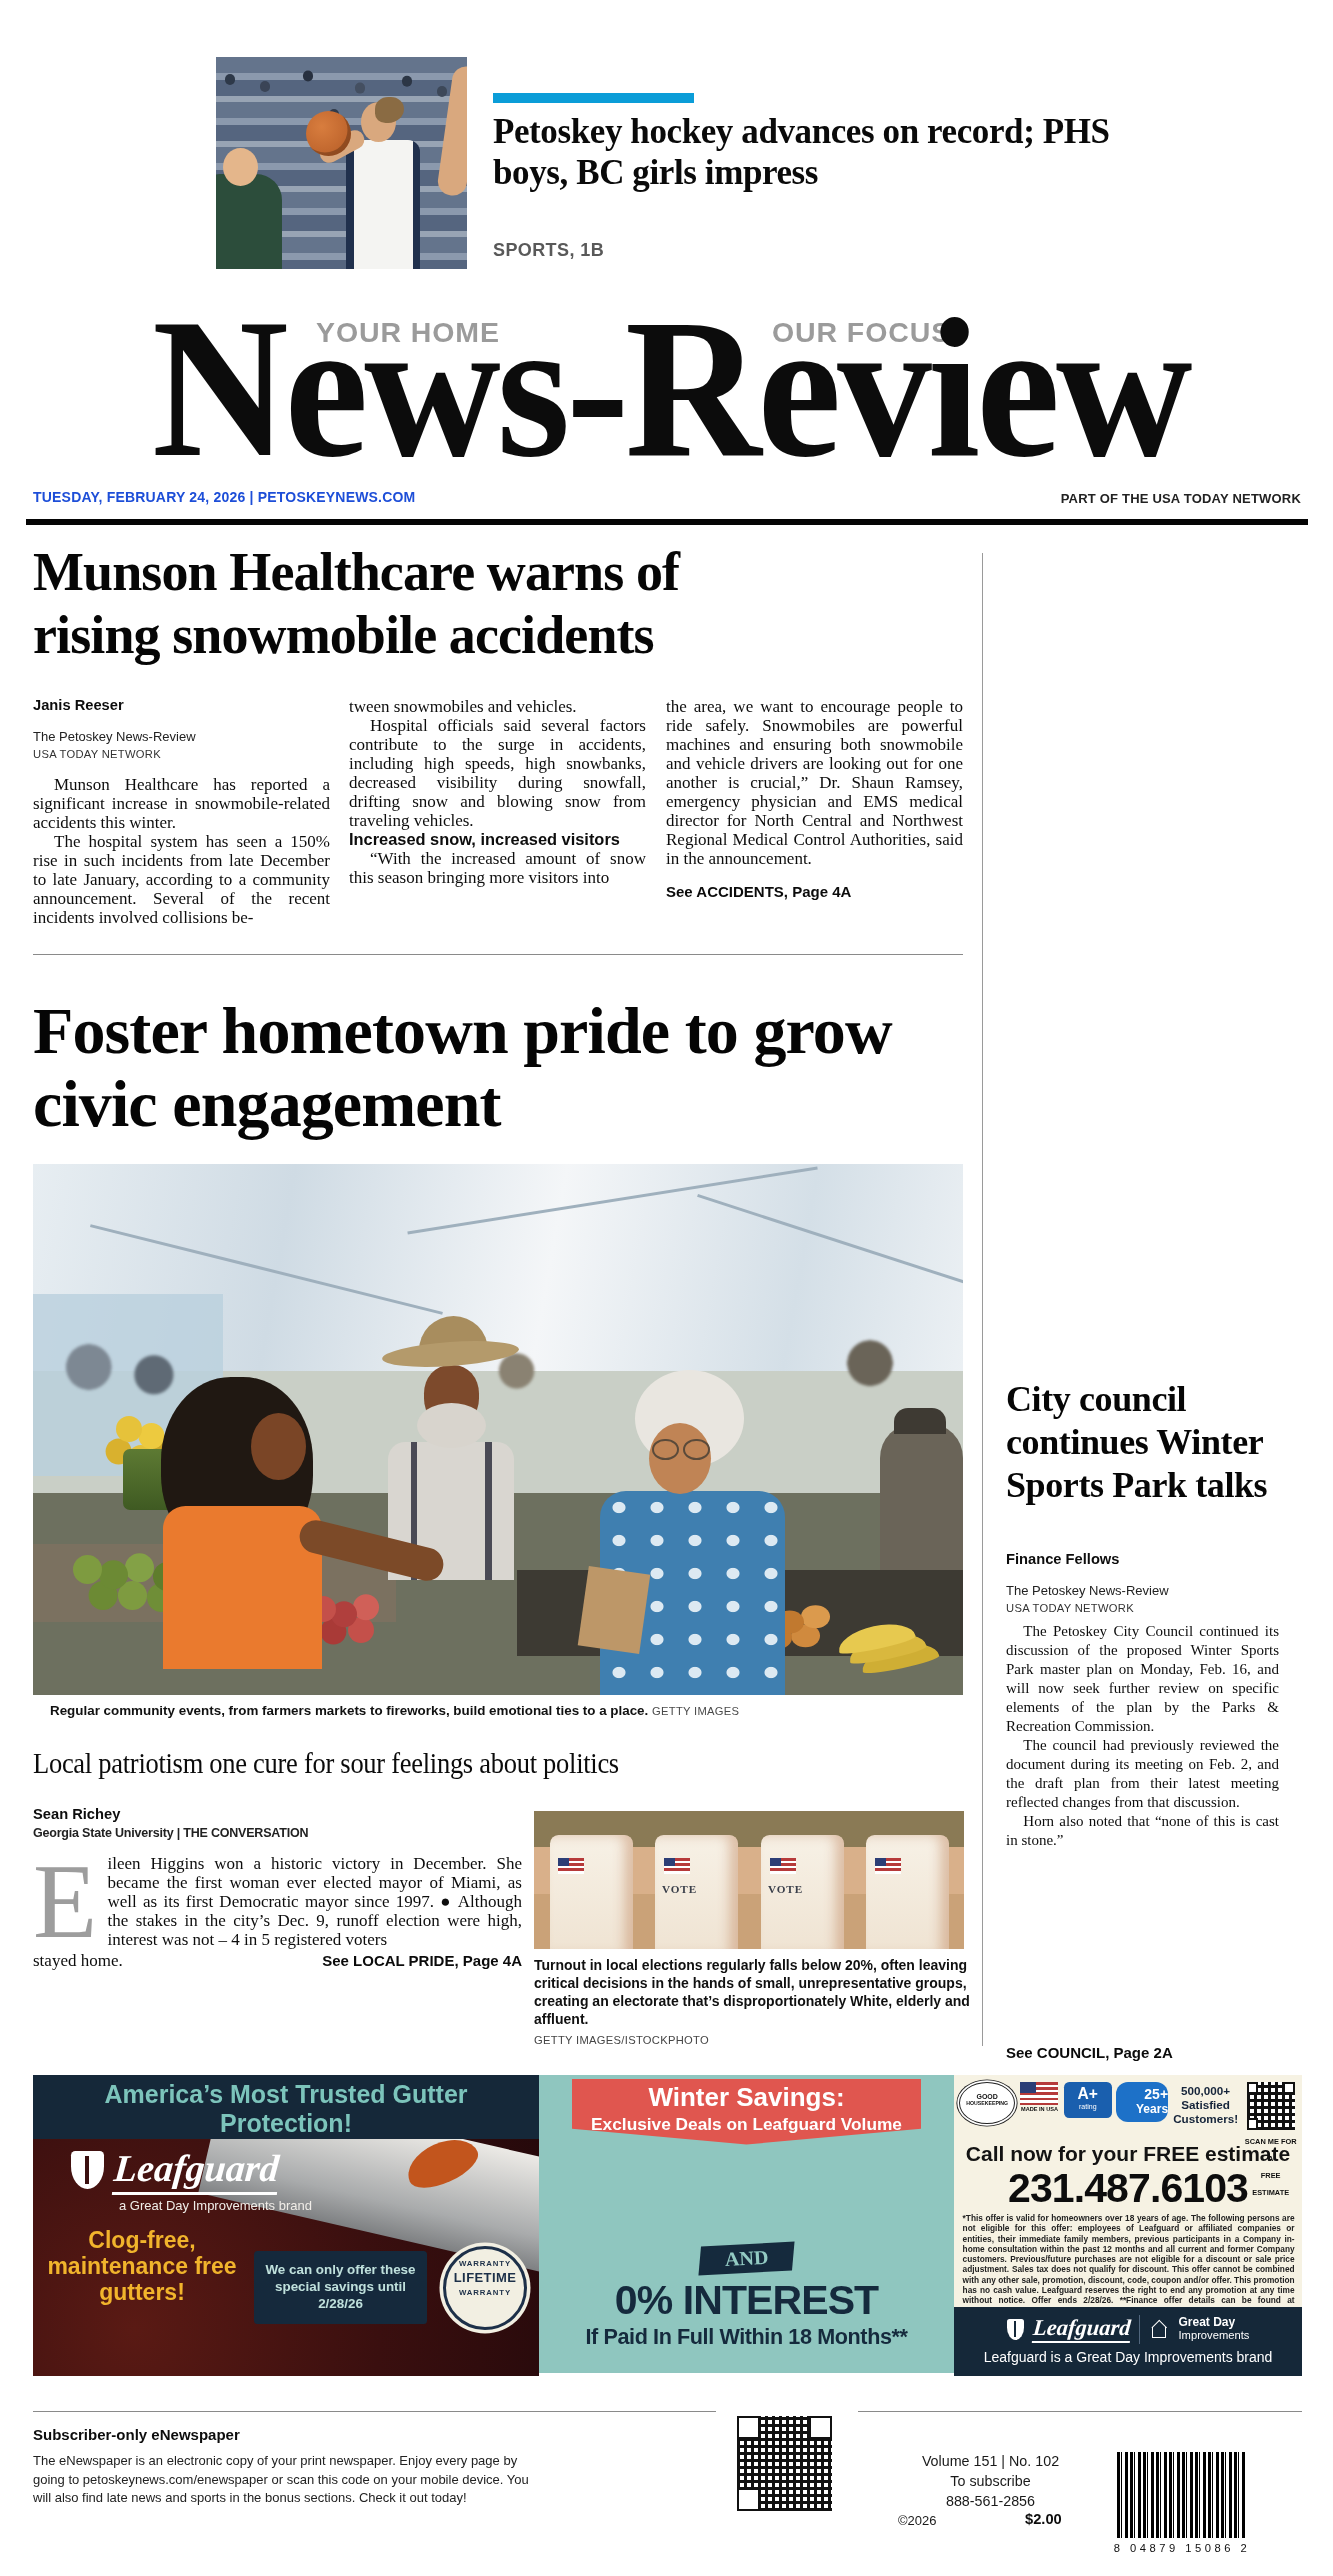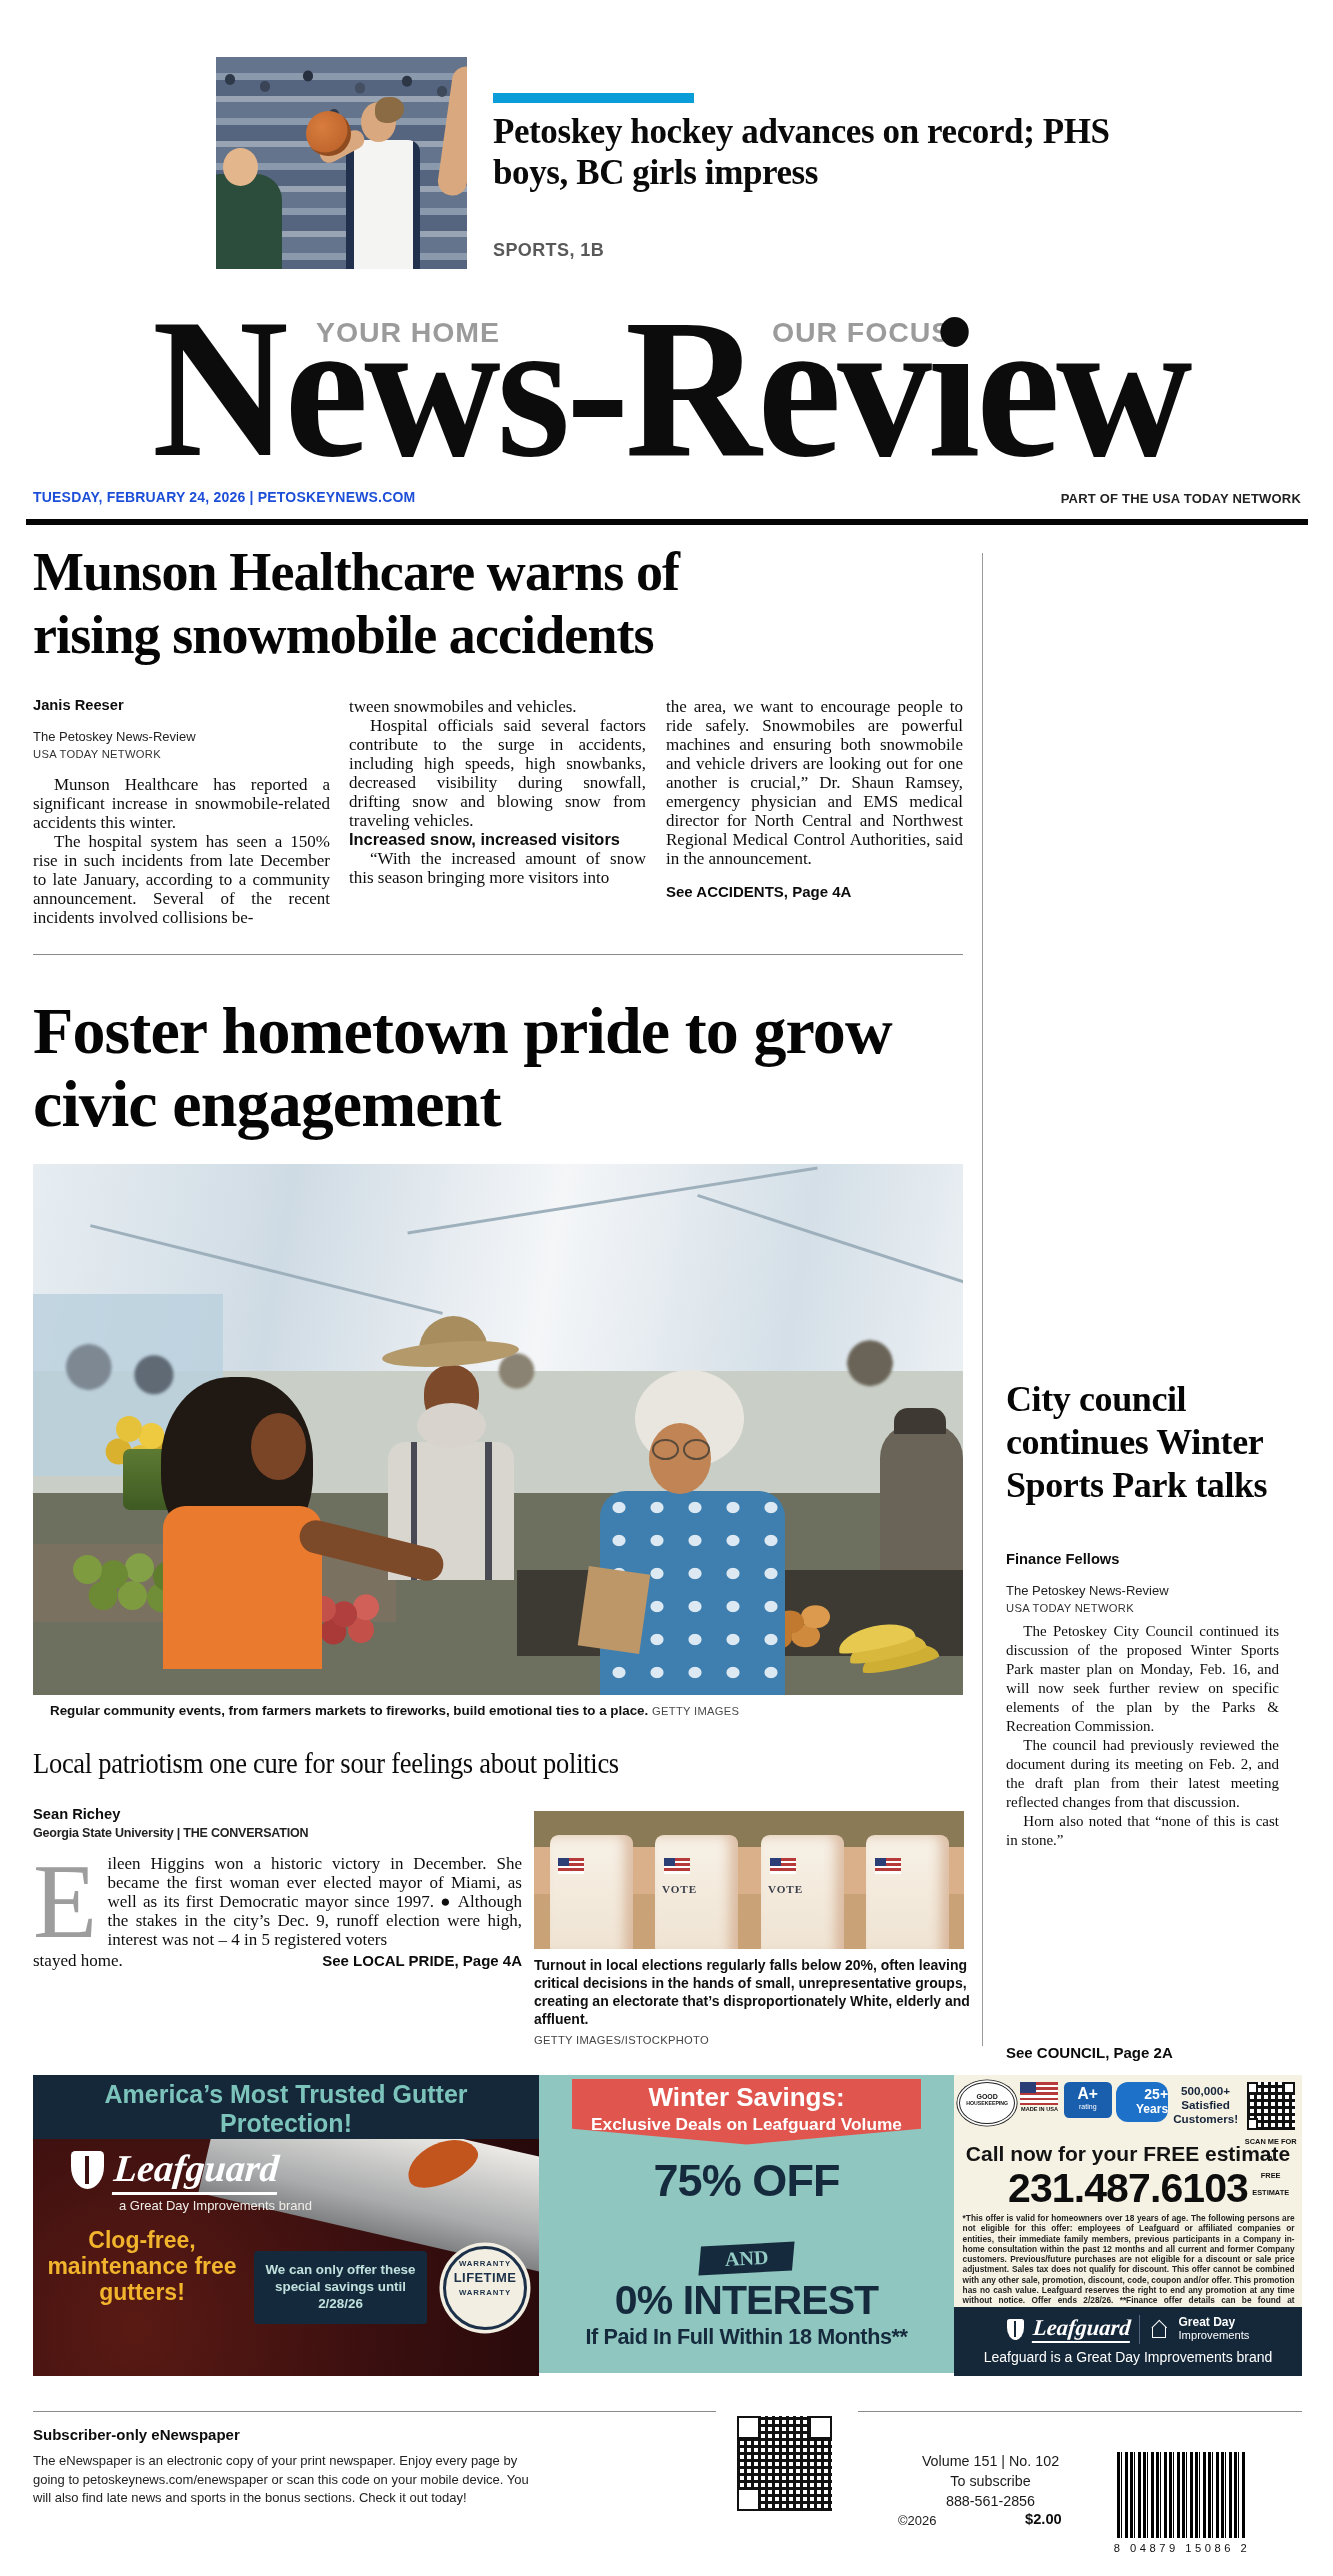--- a/index.html
+++ b/index.html
@@ -355,21 +355,20 @@
         <div class="sm" style="margin-top:2.6px">WARRANTY</div>
       </div>
     </div>
   </div>
 
   <div class="abs" id="adC">
     <div class="abs" id="ribbon">
       <div class="r1">Winter Savings:</div>
       <div class="r2">Exclusive Deals on Leafguard Volume</div>
     </div>
-    <div class="abs offerBig" id="offer1">75% OFF</div>
     <div class="abs" id="andFlag"><span>AND</span></div>
     <div class="abs offerBig" id="offer2">0% INTEREST</div>
     <div class="abs offerBig" id="offer2sub">If Paid In Full Within 18 Months**</div>
   </div>
 
   <div class="abs" id="adR">
     <div class="abs" id="badgeRow">
       <div id="ghSeal">
         <div class="g1">GOOD</div>
         <div class="g2">HOUSEKEEPING</div>

